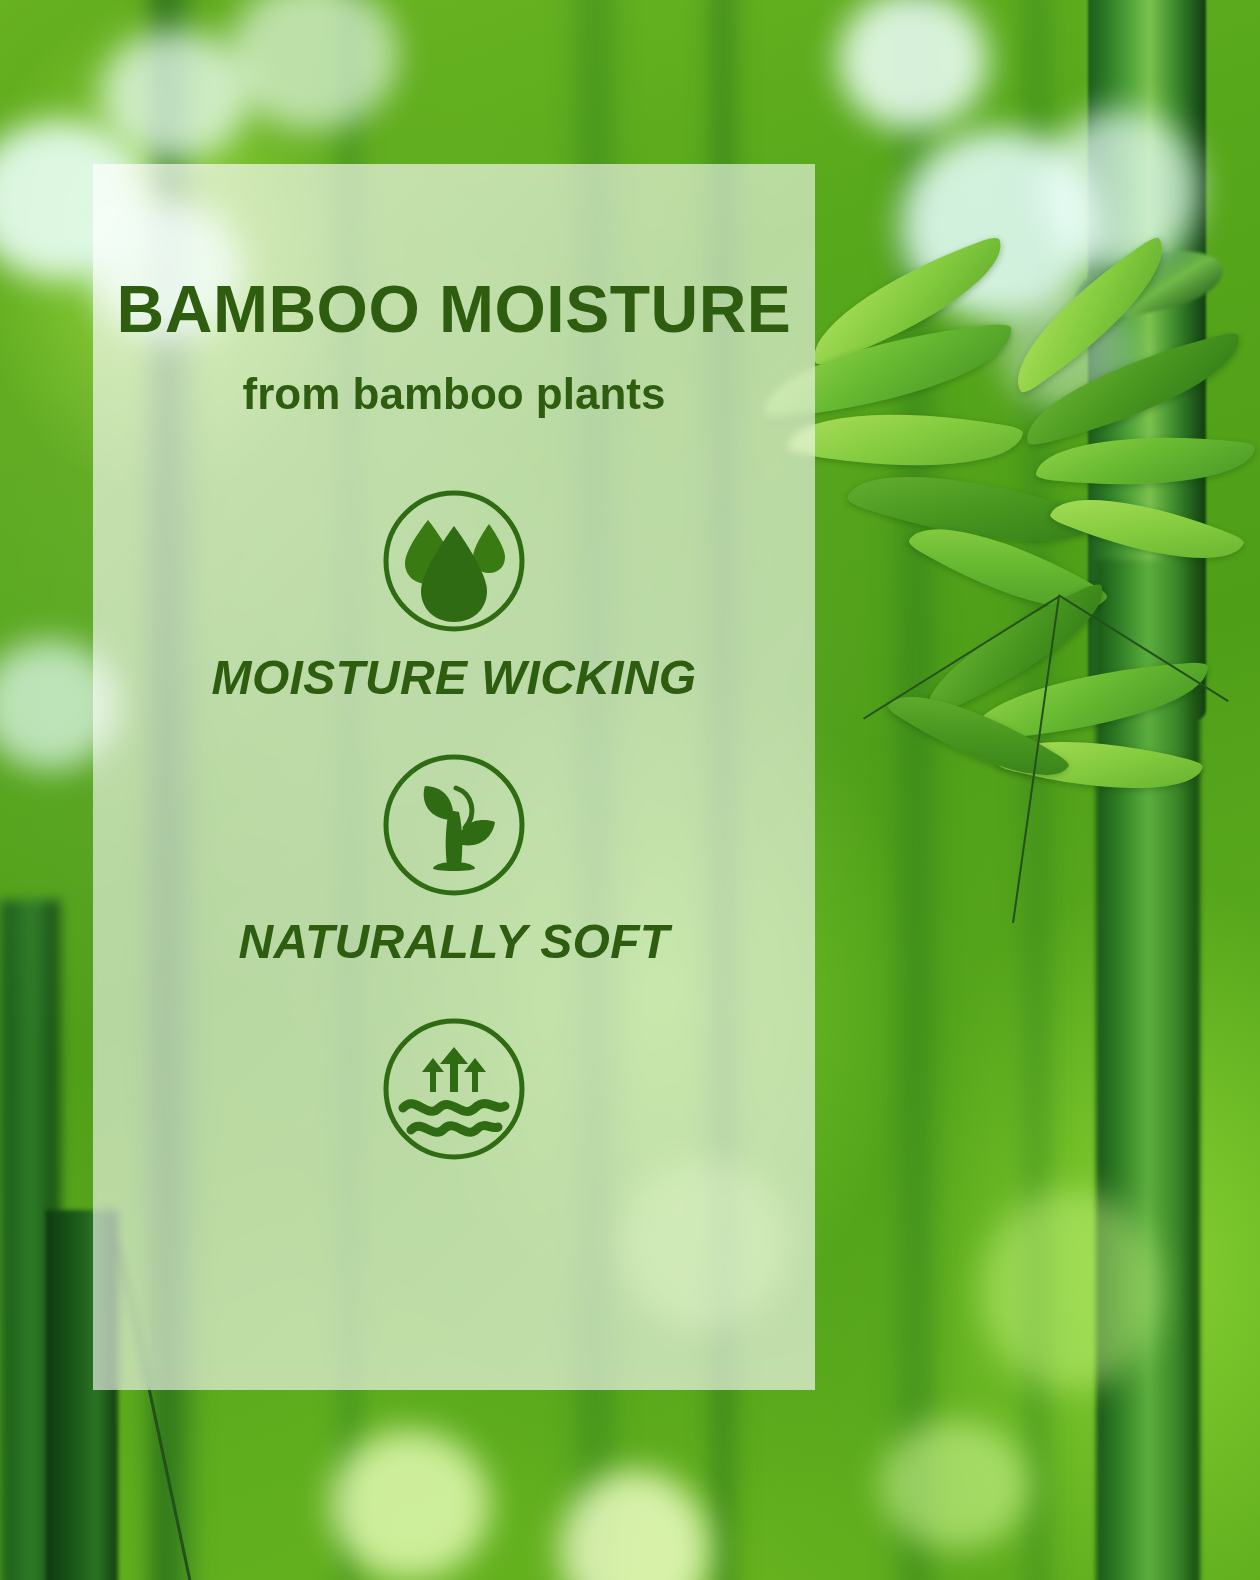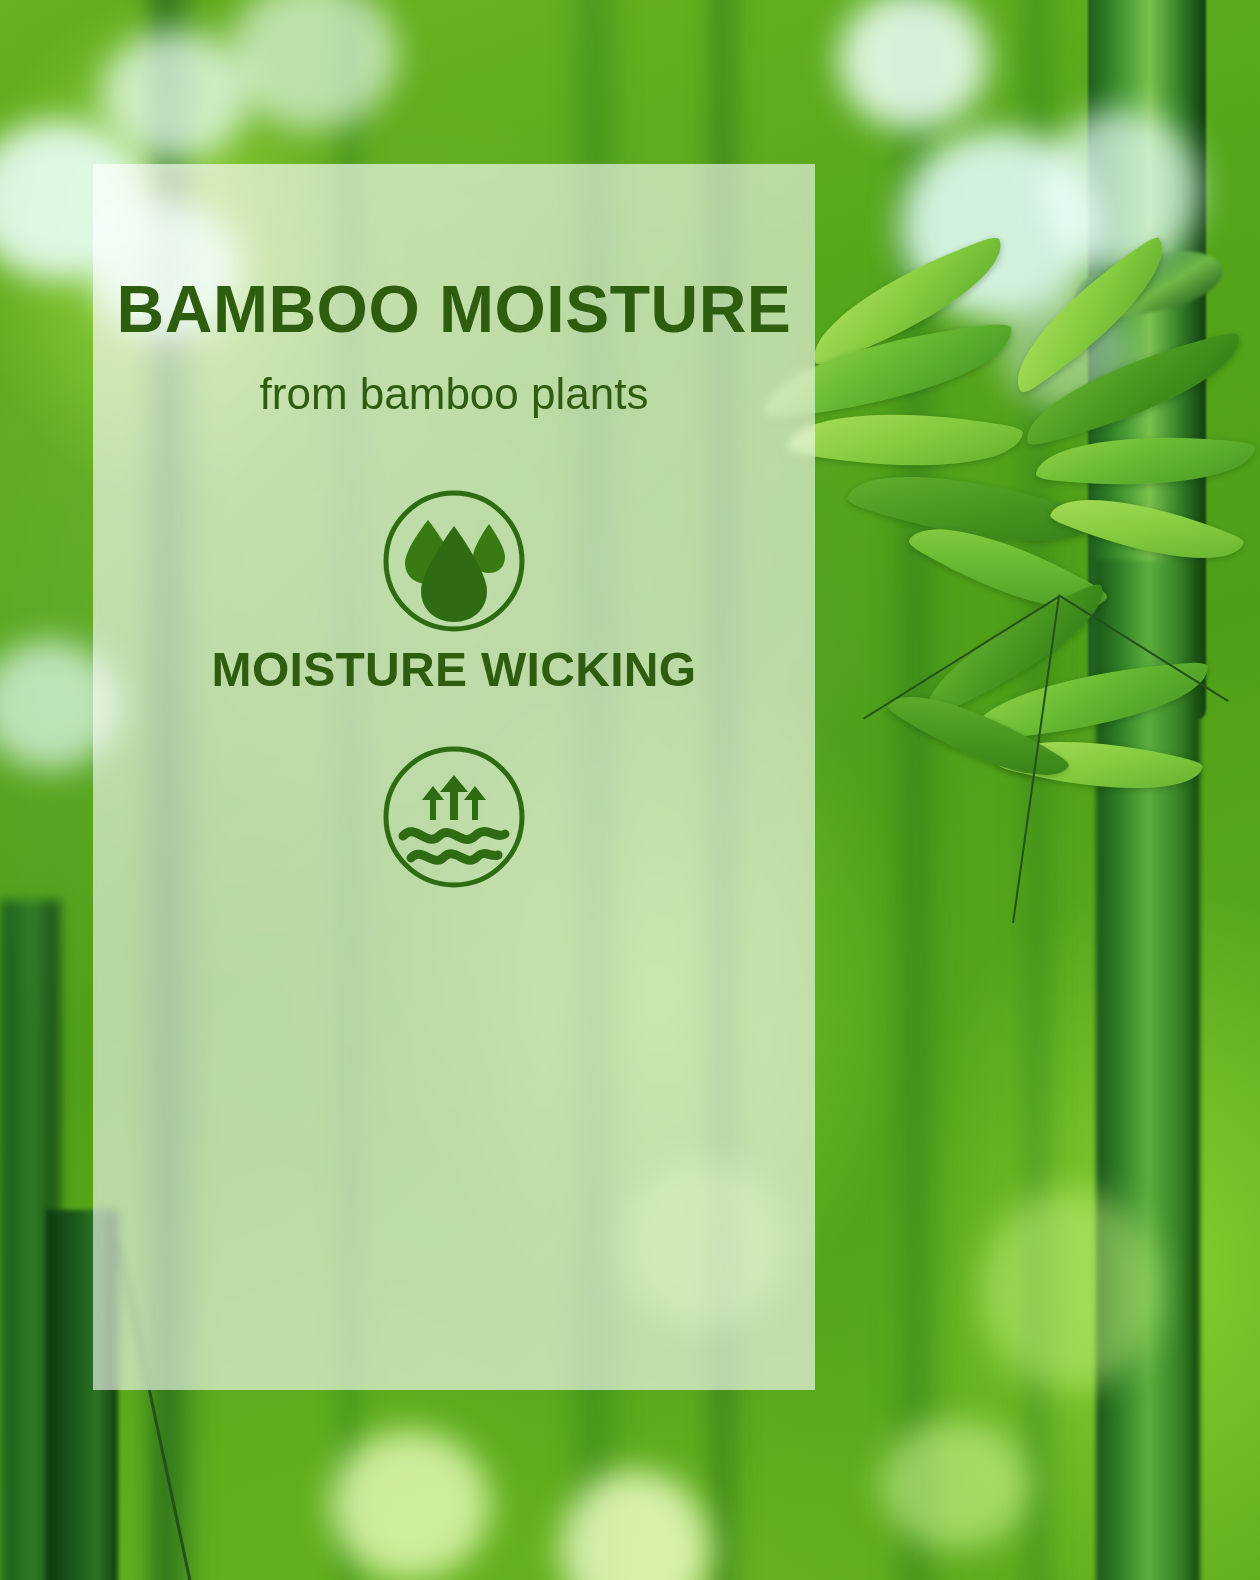--- a/index.html
+++ b/index.html
@@ -101,35 +101,35 @@
   }
 
   .title {
     margin-top:112px;
     font-size:66px; font-weight:700; letter-spacing:.5px;
     color:#2f5d10; line-height:1;
     text-align:center; white-space:nowrap;
   }
   .subtitle {
     margin-top:30px;
-    font-size:44px; font-weight:400;
+    font-size:44px; font-weight:700;
     color:#2f5d10; line-height:1;
     text-align:center;
   }
 
   .features { margin-top:72px; width:100%; }
 
   .feature { display:flex; flex-direction:column; align-items:center; }
   .feature + .feature { margin-top:50px; }
 
   .icon-circle { width:146px; height:146px; display:block; }
   .feature-label {
-    margin-top:12px;
+    margin-top:20px;
     font-size:48px; font-weight:700; letter-spacing:.3px;
-    color:#2f5d10; line-height:1; text-align:left; white-space:nowrap;
+    color:#2f5d10; line-height:1; text-align:left; white-space:nowrap;font-style:italic;
   }
 </style>
 </head>
 <body>
 
 <div class="infographic">
 
   <div class="bg">
     <div class="bg-base"></div>
 
@@ -202,25 +202,41 @@
 
           <path d="M47 32 C47 32 24 60 24 75 C24 88 34 96 47 96 C60 96 70 88 70 75 C70 60 47 32 47 32 Z" fill="#3a7a12"></path>
 
           <path d="M108 36 C108 36 92 58 92 69 C92 79 99 85 108 85 C117 85 124 79 124 69 C124 58 108 36 108 36 Z" fill="#3a7a12"></path>
 
           <path d="M73 38 C73 38 40 82 40 103 C40 122 55 134 73 134 C91 134 106 122 106 103 C106 82 73 38 73 38 Z" fill="#2f6b12"></path>
         </svg>
         <div class="feature-label">MOISTURE WICKING</div>
       </div>
 
-
       <div class="feature">
         <svg class="icon-circle" viewBox="0 0 146 146">
           <circle cx="73" cy="73" r="68" fill="none" stroke="#2f6b12" stroke-width="5"></circle>
 
+          <path d="M75 36 C92 42 96 62 84 76" fill="none" stroke="#2f6b12" stroke-width="5" stroke-linecap="round"></path>
+
+          <path d="M68 58 C64 78 64 96 66 114 L80 114 C82 96 82 78 78 60 Z" fill="#2f6b12"></path>
+
+          <path d="M70 68 C44 66 40 46 44 34 C62 34 74 48 72 68 Z" fill="#2f6b12"></path>
+
+          <path d="M76 92 C100 98 112 84 114 70 C96 64 78 72 76 92 Z" fill="#2f6b12"></path>
+
+          <path d="M52 116 C56 108 90 108 94 116 C96 120 50 120 52 116 Z" fill="#2f6b12"></path>
+        </svg>
+        <div class="feature-label">NATURALLY SOFT</div>
+      </div>
+
+      <div class="feature">
+        <svg class="icon-circle" viewBox="0 0 146 146">
+          <circle cx="73" cy="73" r="68" fill="none" stroke="#2f6b12" stroke-width="5"></circle>
+
           <path d="M49 76 L49 56 L41 56 L52 42 L63 56 L55 56 L55 76 Z" fill="#2f6b12"></path>
 
           <path d="M69 76 L69 48 L59 48 L73 31 L87 48 L77 48 L77 76 Z" fill="#2f6b12"></path>
 
           <path d="M91 76 L91 56 L83 56 L94 42 L105 56 L97 56 L97 76 Z" fill="#2f6b12"></path>
 
           <path d="M22 92 C34 78 46 104 58 92 C70 80 82 104 94 92 C106 80 114 96 124 90" fill="none" stroke="#2f6b12" stroke-width="9" stroke-linecap="round"></path>
 
           <path d="M30 114 C41 102 52 124 63 113 C74 102 85 124 96 113 C104 105 110 114 117 111" fill="none" stroke="#2f6b12" stroke-width="9" stroke-linecap="round"></path>
         </svg>

